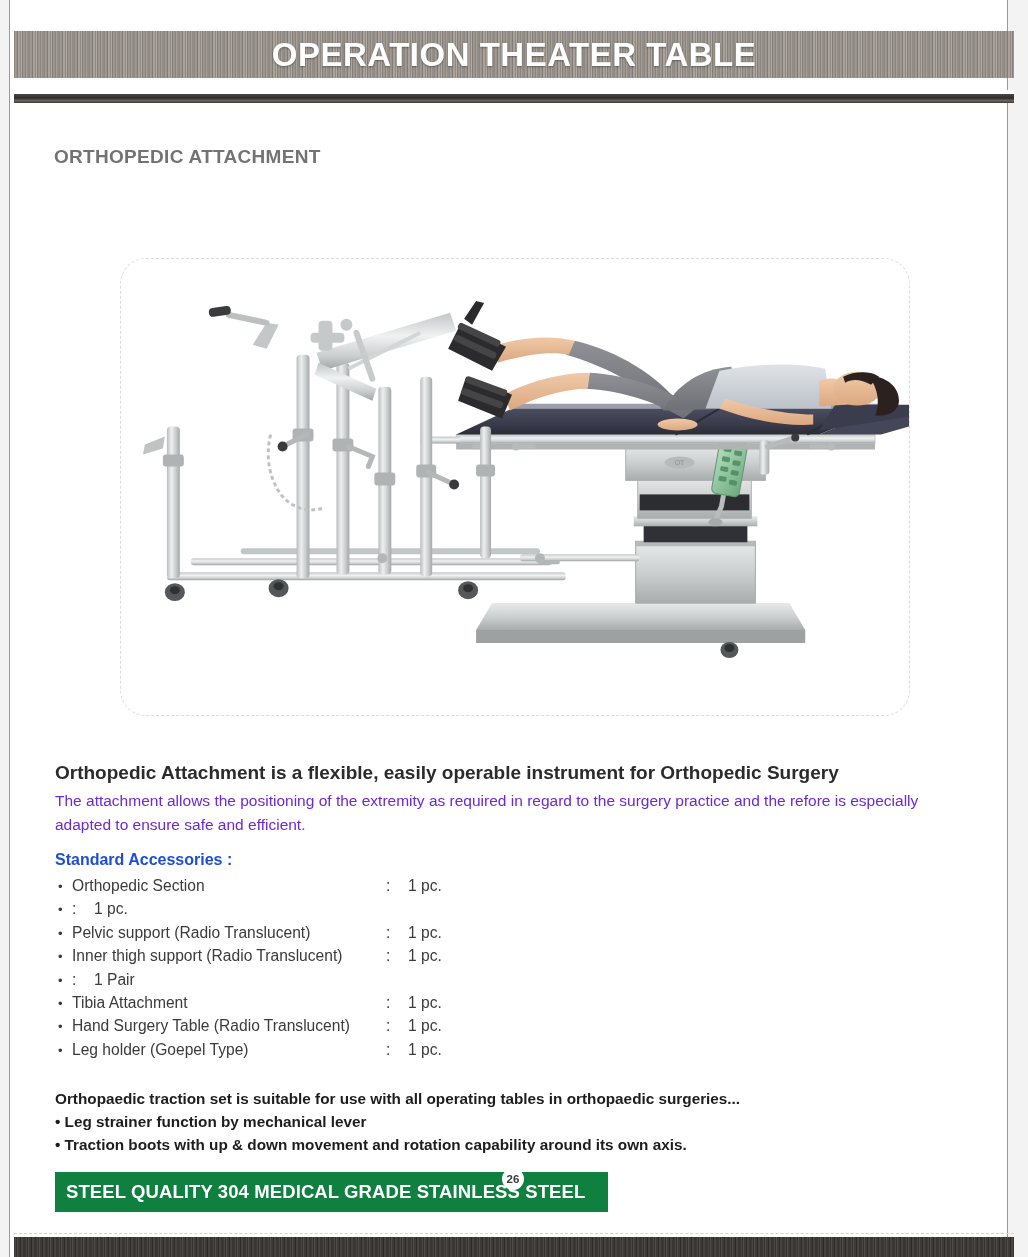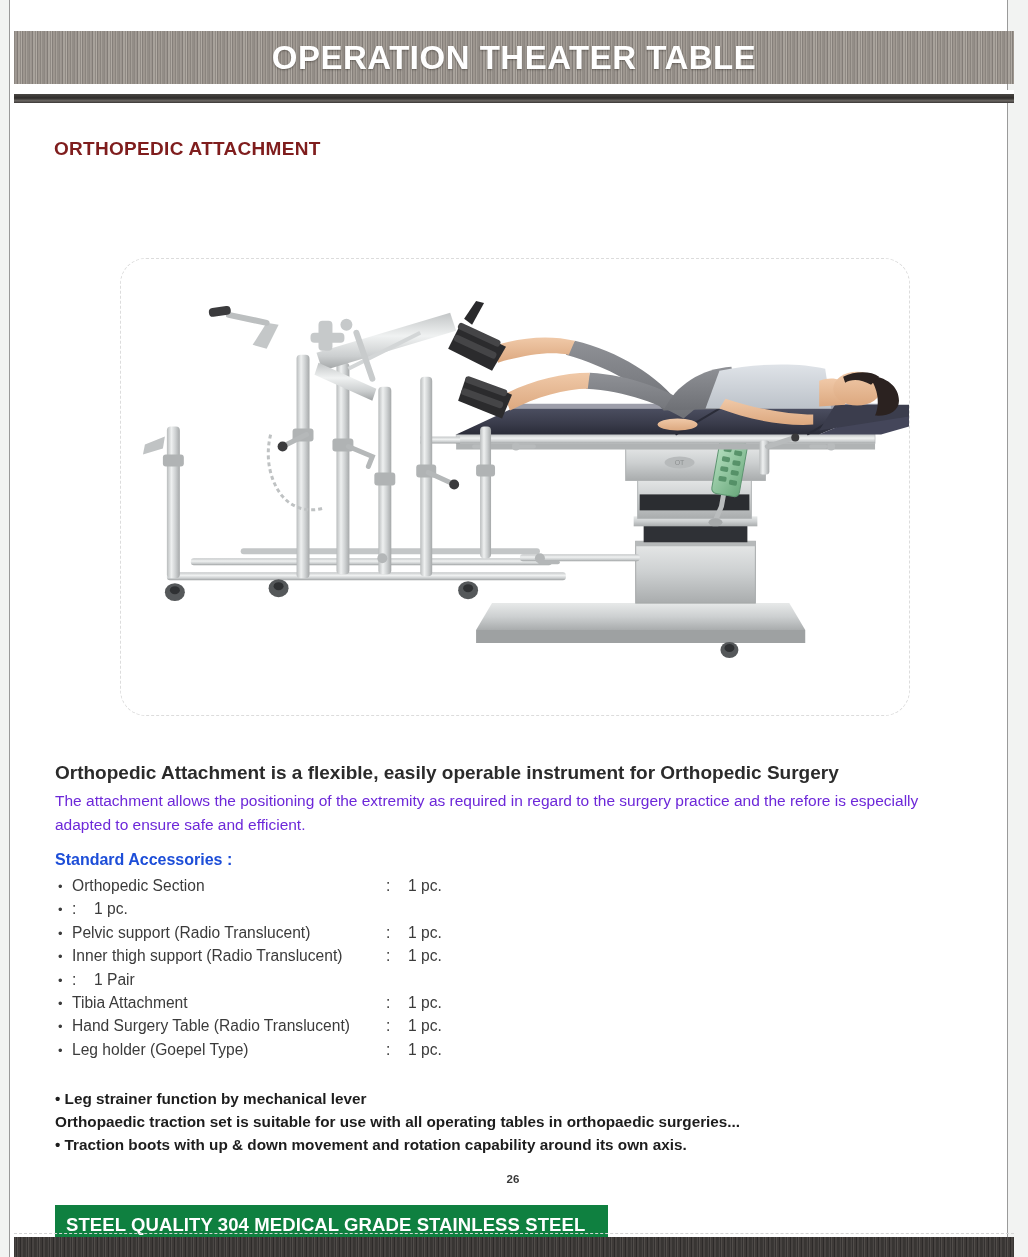--- a/index.html
+++ b/index.html
@@ -32,21 +32,21 @@
     border-right: 1px solid #9a9a9a;
     box-sizing: border-box;
   }
 
   
   .header-band {
     position: absolute;
     left: 14px;
     top: 31px;
     width: 1000px;
-    height: 53px;
+    height: 47px;
     background:
       repeating-linear-gradient(90deg,
         #8d8781 0px, #8d8781 1px,
         #a09a94 1px, #a09a94 2px,
         #9b948e 2px, #9b948e 3px,
         #827c77 3px, #827c77 4px,
         #a8a29b 4px, #a8a29b 6px,
         #908a84 6px, #908a84 7px,
         #b0aaa3 7px, #b0aaa3 8px,
         #857f7a 8px, #857f7a 9px,
@@ -81,24 +81,24 @@
     top: 94px;
     width: 1000px;
     height: 9px;
     background: linear-gradient(180deg, #4a4744 0%, #2f2c2a 45%, #6b6763 75%, #3a3735 100%);
   }
 
   
   .section-heading {
     position: absolute;
     left: 54px;
-    top: 138px;
+    top: 146px;
     font-size: 19px;
     font-weight: 700;
-    color: #7f1d1d;
+    color: #737373;
     letter-spacing: 0.3px;
   }
 
   
   .image-panel {
     position: absolute;
     left: 120px;
     top: 258px;
     width: 790px;
     height: 458px;
@@ -189,21 +189,20 @@
     position: absolute;
     left: 55px;
     top: 1172px;
     width: 553px;
     height: 40px;
     background: #0f8040;
     display: flex;
     align-items: center;
     box-sizing: border-box;
     padding-left: 11px;
-    margin-top: 33px;
   }
   .steel-banner-text {
     color: #ffffff;
     font-size: 18.5px;
     font-weight: 700;
     letter-spacing: 0.1px;
     white-space: nowrap;
   }
 
   
@@ -528,22 +527,22 @@
       </li>
       <li class="acc-row">
         <span class="acc-bullet">•</span>
         <span class="acc-label">Leg holder (Goepel Type)</span>
         <span class="acc-colon">:</span>
         <span class="acc-qty">1 pc.</span>
       </li>
     </ul>
 
   <div class="traction-block" id="traction-block">
+      <p class="traction-line">Orthopaedic traction set is suitable for use with all operating tables in orthopaedic surgeries...</p>
       <p class="traction-line">• Leg strainer function by mechanical lever</p>
-      <p class="traction-line">Orthopaedic traction set is suitable for use with all operating tables in orthopaedic surgeries...</p>
       <p class="traction-line">• Traction boots with up &amp; down movement and rotation capability around its own axis.</p>
     </div>
 
   <div class="steel-banner">
     <span class="steel-banner-text">STEEL  QUALITY 304 MEDICAL GRADE STAINLESS STEEL</span>
   </div>
 
   <div class="footer-sep"></div>
   <div class="footer-band"></div>
   <div class="page-number">26</div>

